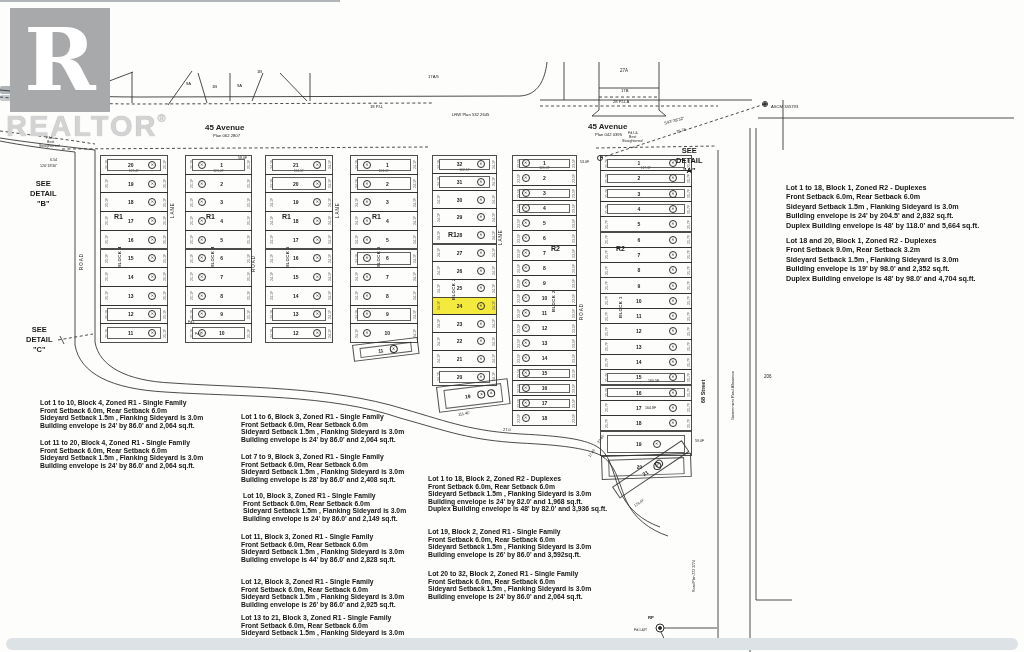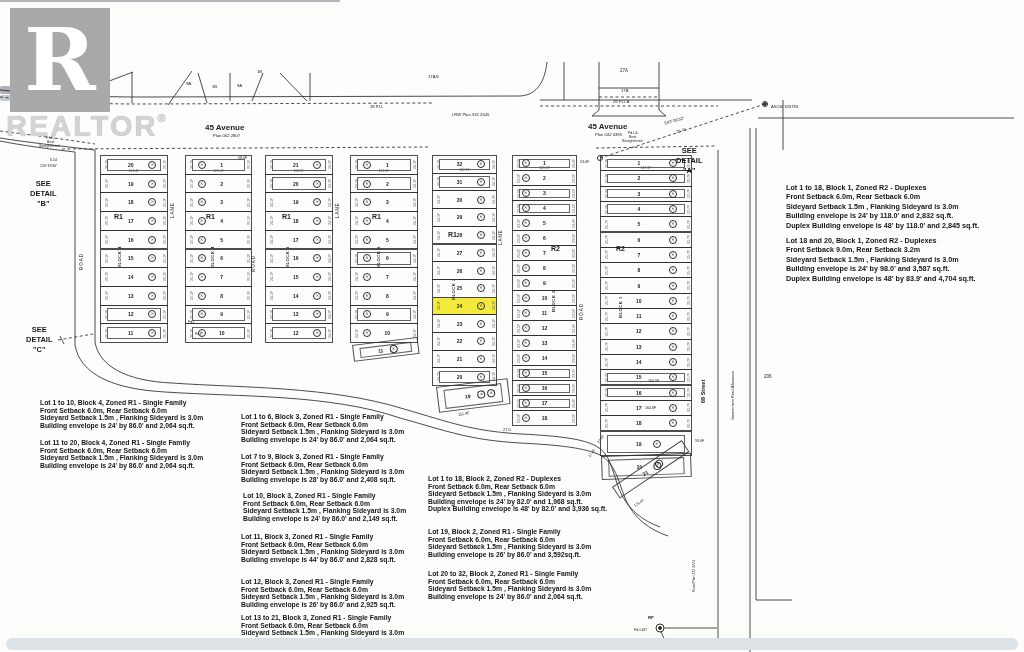--- a/index.html
+++ b/index.html
@@ -835,29 +835,29 @@
       <div class="note" style="left: 428px; top: 570px; font-size: 6.8px; line-height: 7.6px;">
         <div>Lot 20 to 32, Block 2, Zoned R1 - Single Family</div>
         <div>Front Setback 6.0m, Rear Setback 6.0m</div>
         <div>Sideyard Setback 1.5m , Flanking Sideyard is 3.0m</div>
         <div>Building envelope is 24' by 86.0' and 2,064 sq.ft.</div>
       </div>
       <div class="note" style="left: 786px; top: 183px; font-size: 7.2px; line-height: 9.4px;">
         <div>Lot 1 to 18, Block 1, Zoned R2 - Duplexes</div>
         <div>Front Setback 6.0m, Rear Setback 6.0m</div>
         <div>Sideyard Setback 1.5m , Flanking Sideyard is 3.0m</div>
-        <div>Building envelope is 24' by 118.0'  and 2,832 sq.ft.</div>
-        <div>Duplex Building envelope is 48' by 118.0'  and 2,845 sq.ft.</div>
+        <div>Building envelope is 24' by 204.5'  and 2,832 sq.ft.</div>
+        <div>Duplex Building envelope is 48' by 118.0'  and 5,664 sq.ft.</div>
       </div>
       <div class="note" style="left: 786px; top: 236px; font-size: 7.2px; line-height: 9.4px;">
         <div>Lot 18 and 20, Block 1, Zoned R2 - Duplexes</div>
         <div>Front Setback 9.0m, Rear Setback 3.2m</div>
         <div>Sideyard Setback 1.5m , Flanking Sideyard is 3.0m</div>
-        <div>Building envelope is 24' by 98.0'  and 3,587 sq.ft.</div>
-        <div>Duplex Building envelope is 48' by 83.9'  and 4,704 sq.ft.</div>
+        <div>Building envelope is 19' by 98.0'  and 2,352 sq.ft.</div>
+        <div>Duplex Building envelope is 48' by 98.0'  and 4,704 sq.ft.</div>
       </div>
     </div>
 
   <div class="logo-square">
     <span>R</span>
   </div>
   <div class="logo-text"><span>REALTOR</span><span class="reg">®</span></div>
 
   <div class="botbar"></div>
 </div>

